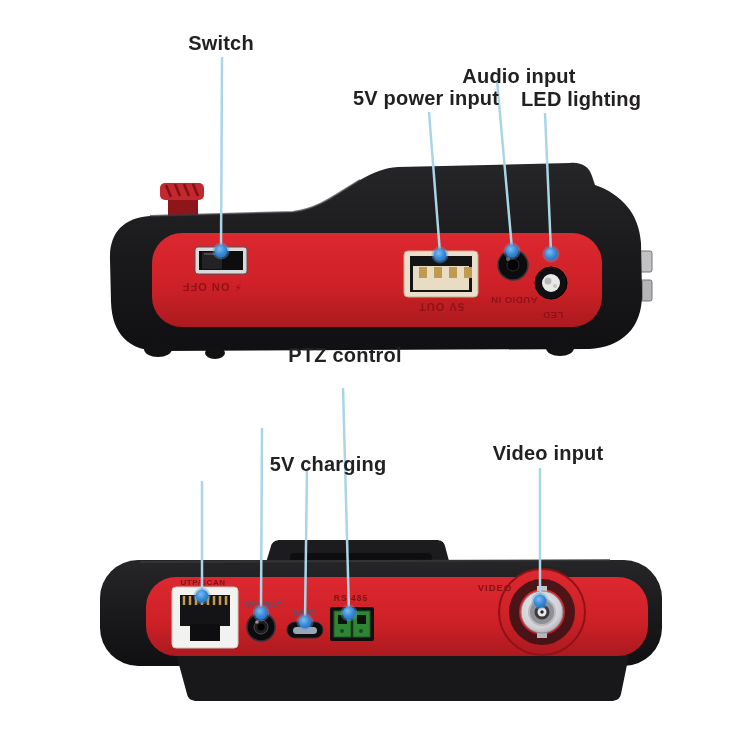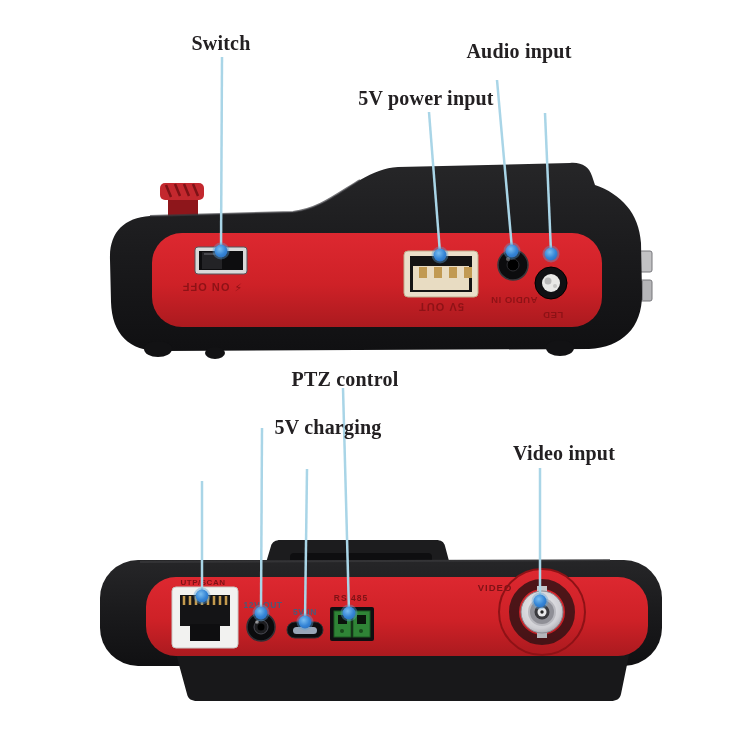--- a/index.html
+++ b/index.html
@@ -5,21 +5,20 @@
   html,body{margin:0;padding:0;background:#fff;}
   #canvas{
     position:relative;width:750px;height:750px;background:#ffffff;
     font-family:"Liberation Sans","DejaVu Sans",sans-serif;overflow:hidden;
   }
   #device-layer{position:absolute;left:0;top:0;z-index:1;}
   .callout{
     position:absolute;z-index:4;transform:translateX(-50%);
     font-weight:700;font-size:20px;color:#232022;white-space:nowrap;
     letter-spacing:0.2px;
-    font-family:Liberation Serif, serif;
   }
 </style>
 </head>
 <body>
 
 <div id="canvas">
 
   <svg id="device-layer" width="750" height="750" viewBox="0 0 750 750">
     <defs>
       <linearGradient id="redGrad" x1="0" y1="0" x2="0" y2="1">
@@ -212,18 +211,19 @@
           <circle cx="202" cy="596" r="6.5" fill="url(#dotGrad)"></circle>
         </g>
       <g>
           <circle cx="540" cy="601" r="8.5" fill="#5a9fd8" opacity="0.4"></circle>
           <circle cx="540" cy="601" r="6.5" fill="url(#dotGrad)"></circle>
         </g>
     </g>
   </svg>
 
   <div class="callout" style="left:221px;top:32px;">Switch</div>
-  <div class="callout" style="left:519px;top:40px;">Audio input</div>
+  <div class="callout" style="left:519px;top:65px;">Audio input</div>
   <div class="callout" style="left:426px;top:87px;">5V power input</div>
-  <div class="callout" style="left:345px;top:368px;">PTZ control</div>
-  <div class="callout" style="left:328px;top:416px;">5V charging</div>
-  <div class="callout" style="left:548px;top:442px;margin-left:16px;">Video input</div>
+  <div class="callout" style="left:581px;top:88px;">LED lighting</div>
+  <div class="callout" style="left:345px;top:344px;">PTZ control</div>
+  <div class="callout" style="left:328px;top:453px;">5V charging</div>
+  <div class="callout" style="left:548px;top:442px;">Video input</div>
 </div>
 
 </body></html>

